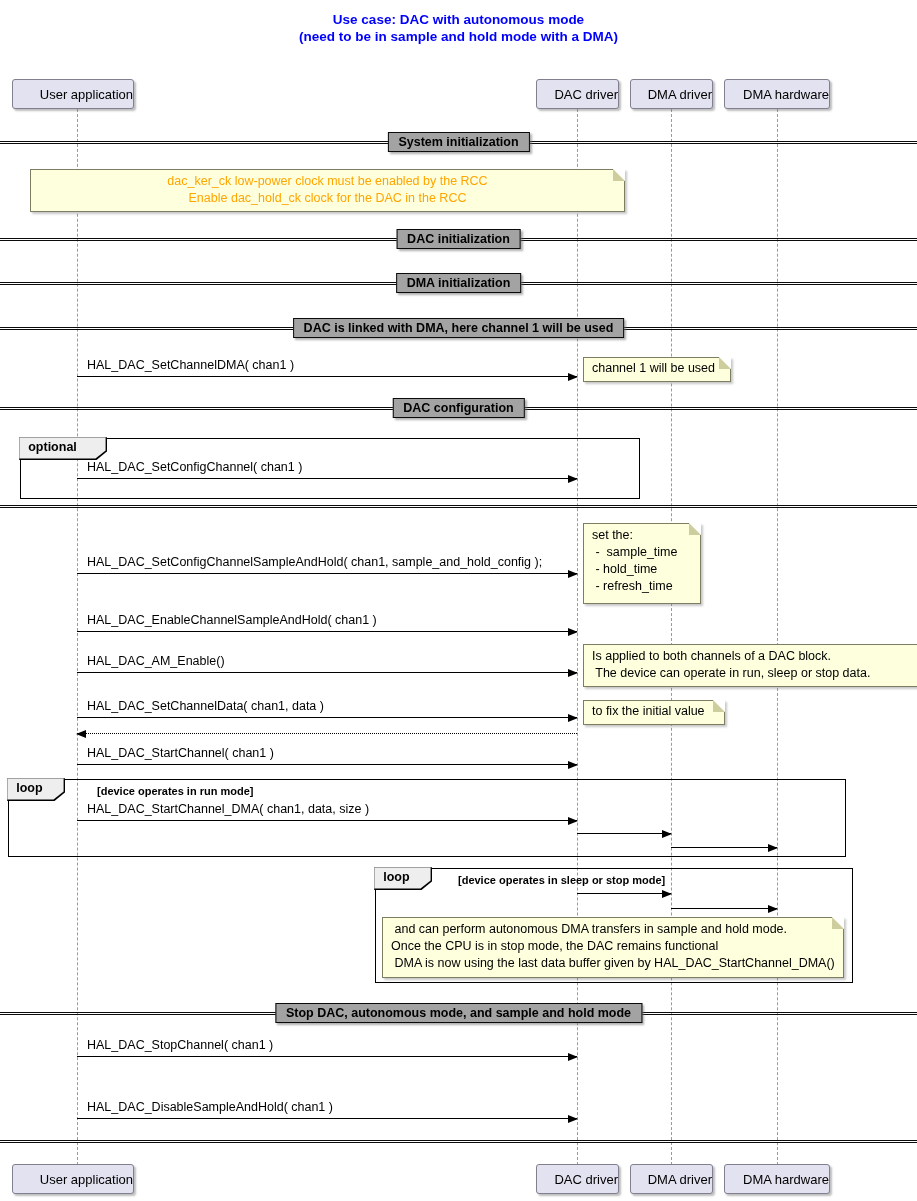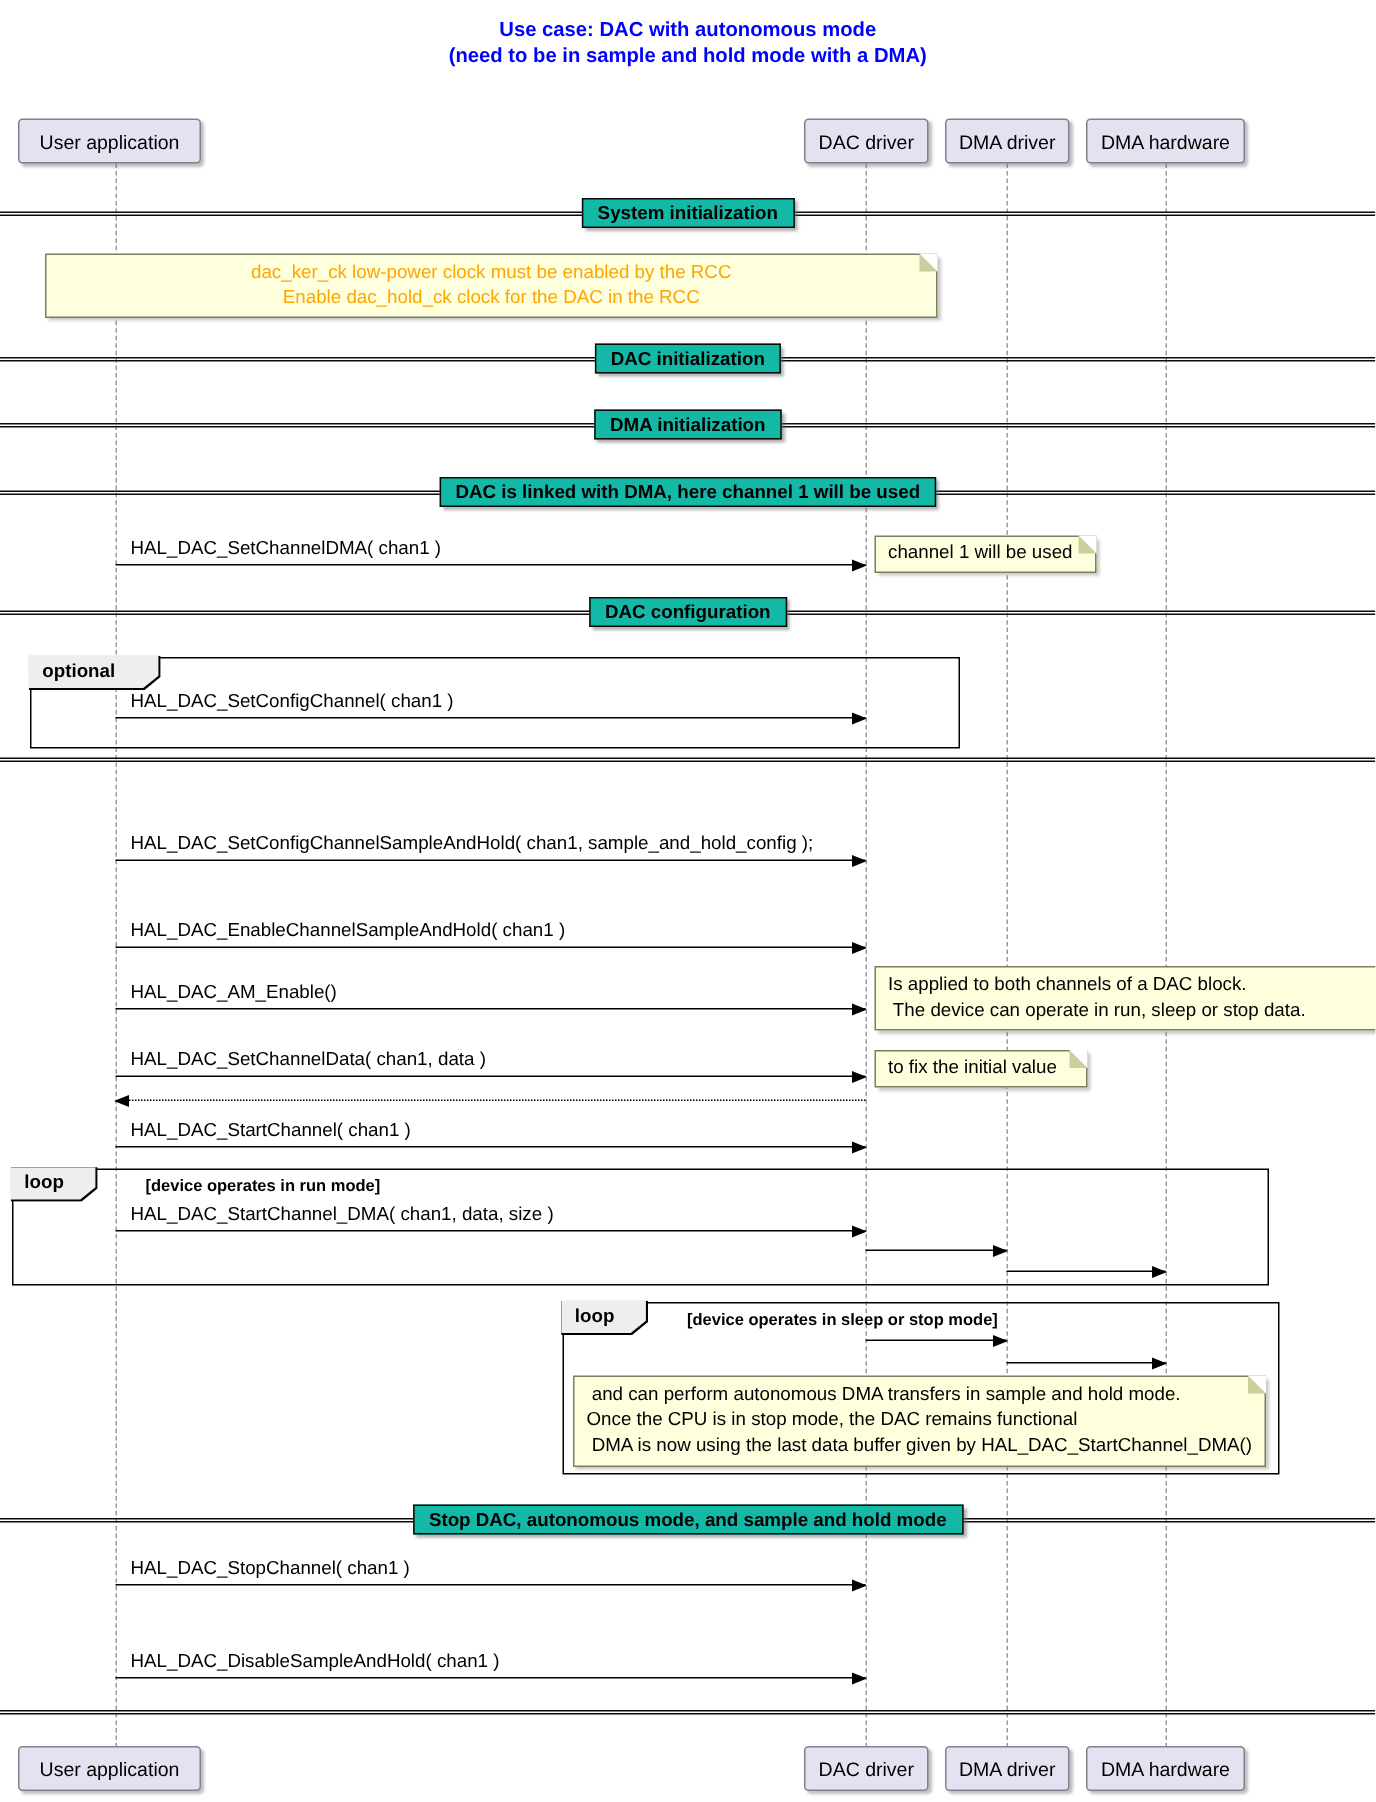--- a/index.html
+++ b/index.html
@@ -6,26 +6,26 @@
   *{box-sizing:border-box}
   .stage{position:relative;width:917px;height:1201px;background:#fff;
          font-family:Liberation Sans, sans-serif;color:#000;overflow:hidden}
 
   .title{position:absolute;top:11px;left:0;width:917px;text-align:center;
          color:#0000FF;font-weight:bold;font-size:13.5px;line-height:17px}
 
   .lifeline{position:absolute;top:109px;height:1056px;width:0;border-left:1px dashed #9a9a9a}
 
   .pbox{position:absolute;height:30px;background:#E2E2F0;border:1px solid #80808f;border-radius:3px;
-        box-shadow:2px 2px 2px rgba(110,110,110,.45);display:flex;align-items:center;justify-content:center;
+        box-shadow:2px 2px 2px rgba(110,110,110,.45);display:flex;align-items:center;justify-content:flex-end;
         font-size:13px;white-space:nowrap}
 
   .divider{position:absolute;left:0;width:917px}
   .dline{height:3px;border-top:1.5px solid #0a0a0a;border-bottom:1.5px solid #0a0a0a}
-  .dlabel{position:absolute;left:50%;top:-9px;transform:translateX(-50%);background:#14b8a6;
+  .dlabel{position:absolute;left:50%;top:-9px;transform:translateX(-50%);background:#a3a3a3;
           border:1.7px solid #0a0a0a;padding:2px 10px;font-weight:bold;font-size:12.5px;white-space:nowrap;
           box-shadow:2px 2px 2px rgba(110,110,110,.55)}
 
   .note{position:absolute;background:#FEFFDD;border:1px solid #7d7d62;
         box-shadow:2px 2px 2px rgba(120,120,120,.4);font-size:12.5px;padding:3px 8px}
   .note::before{content:"";position:absolute;top:-1px;right:-1px;border-style:solid;
         border-width:0 12px 12px 0;border-color:#fff #fff #cdcd9e #fff}
   .note .nl{white-space:pre;line-height:17px}
   .note.center{text-align:center}
   .t-orange{color:#FFA500}
@@ -128,20 +128,26 @@
     <div class="cond" style="left:82px">[device operates in sleep or stop mode]</div>
   </div>
 
   <div class="note center" style="left:30px;top:169px;width:595px;height:43px">
     <div class="nl t-orange">dac_ker_ck low-power clock must be enabled by the RCC</div>
     <div class="nl t-orange">Enable dac_hold_ck clock for the DAC in the RCC</div>
   </div>
   <div class="note" style="left:583px;top:357px;width:148px;height:25px;padding-top:2px">
     <div class="nl">channel 1 will be used</div>
   </div>
+  <div class="note" style="left:583px;top:523px;width:118px;height:81px">
+    <div class="nl">set the:</div>
+    <div class="nl"> -  sample_time</div>
+    <div class="nl"> - hold_time</div>
+    <div class="nl"> - refresh_time</div>
+  </div>
   <div class="note" style="left:583px;top:644px;width:362px;height:43px">
     <div class="nl">Is applied to both channels of a DAC block.</div>
     <div class="nl"> The device can operate in run, sleep or stop data.</div>
   </div>
   <div class="note" style="left:583px;top:700px;width:142px;height:25px;padding-top:2px">
     <div class="nl t-blue">to fix the initial value</div>
   </div>
   <div class="note" style="left:382px;top:917px;width:462px;height:61px">
     <div class="nl"> and can perform autonomous DMA transfers in sample and hold mode.</div>
     <div class="nl">Once the CPU is in stop mode, the DAC remains functional</div>

